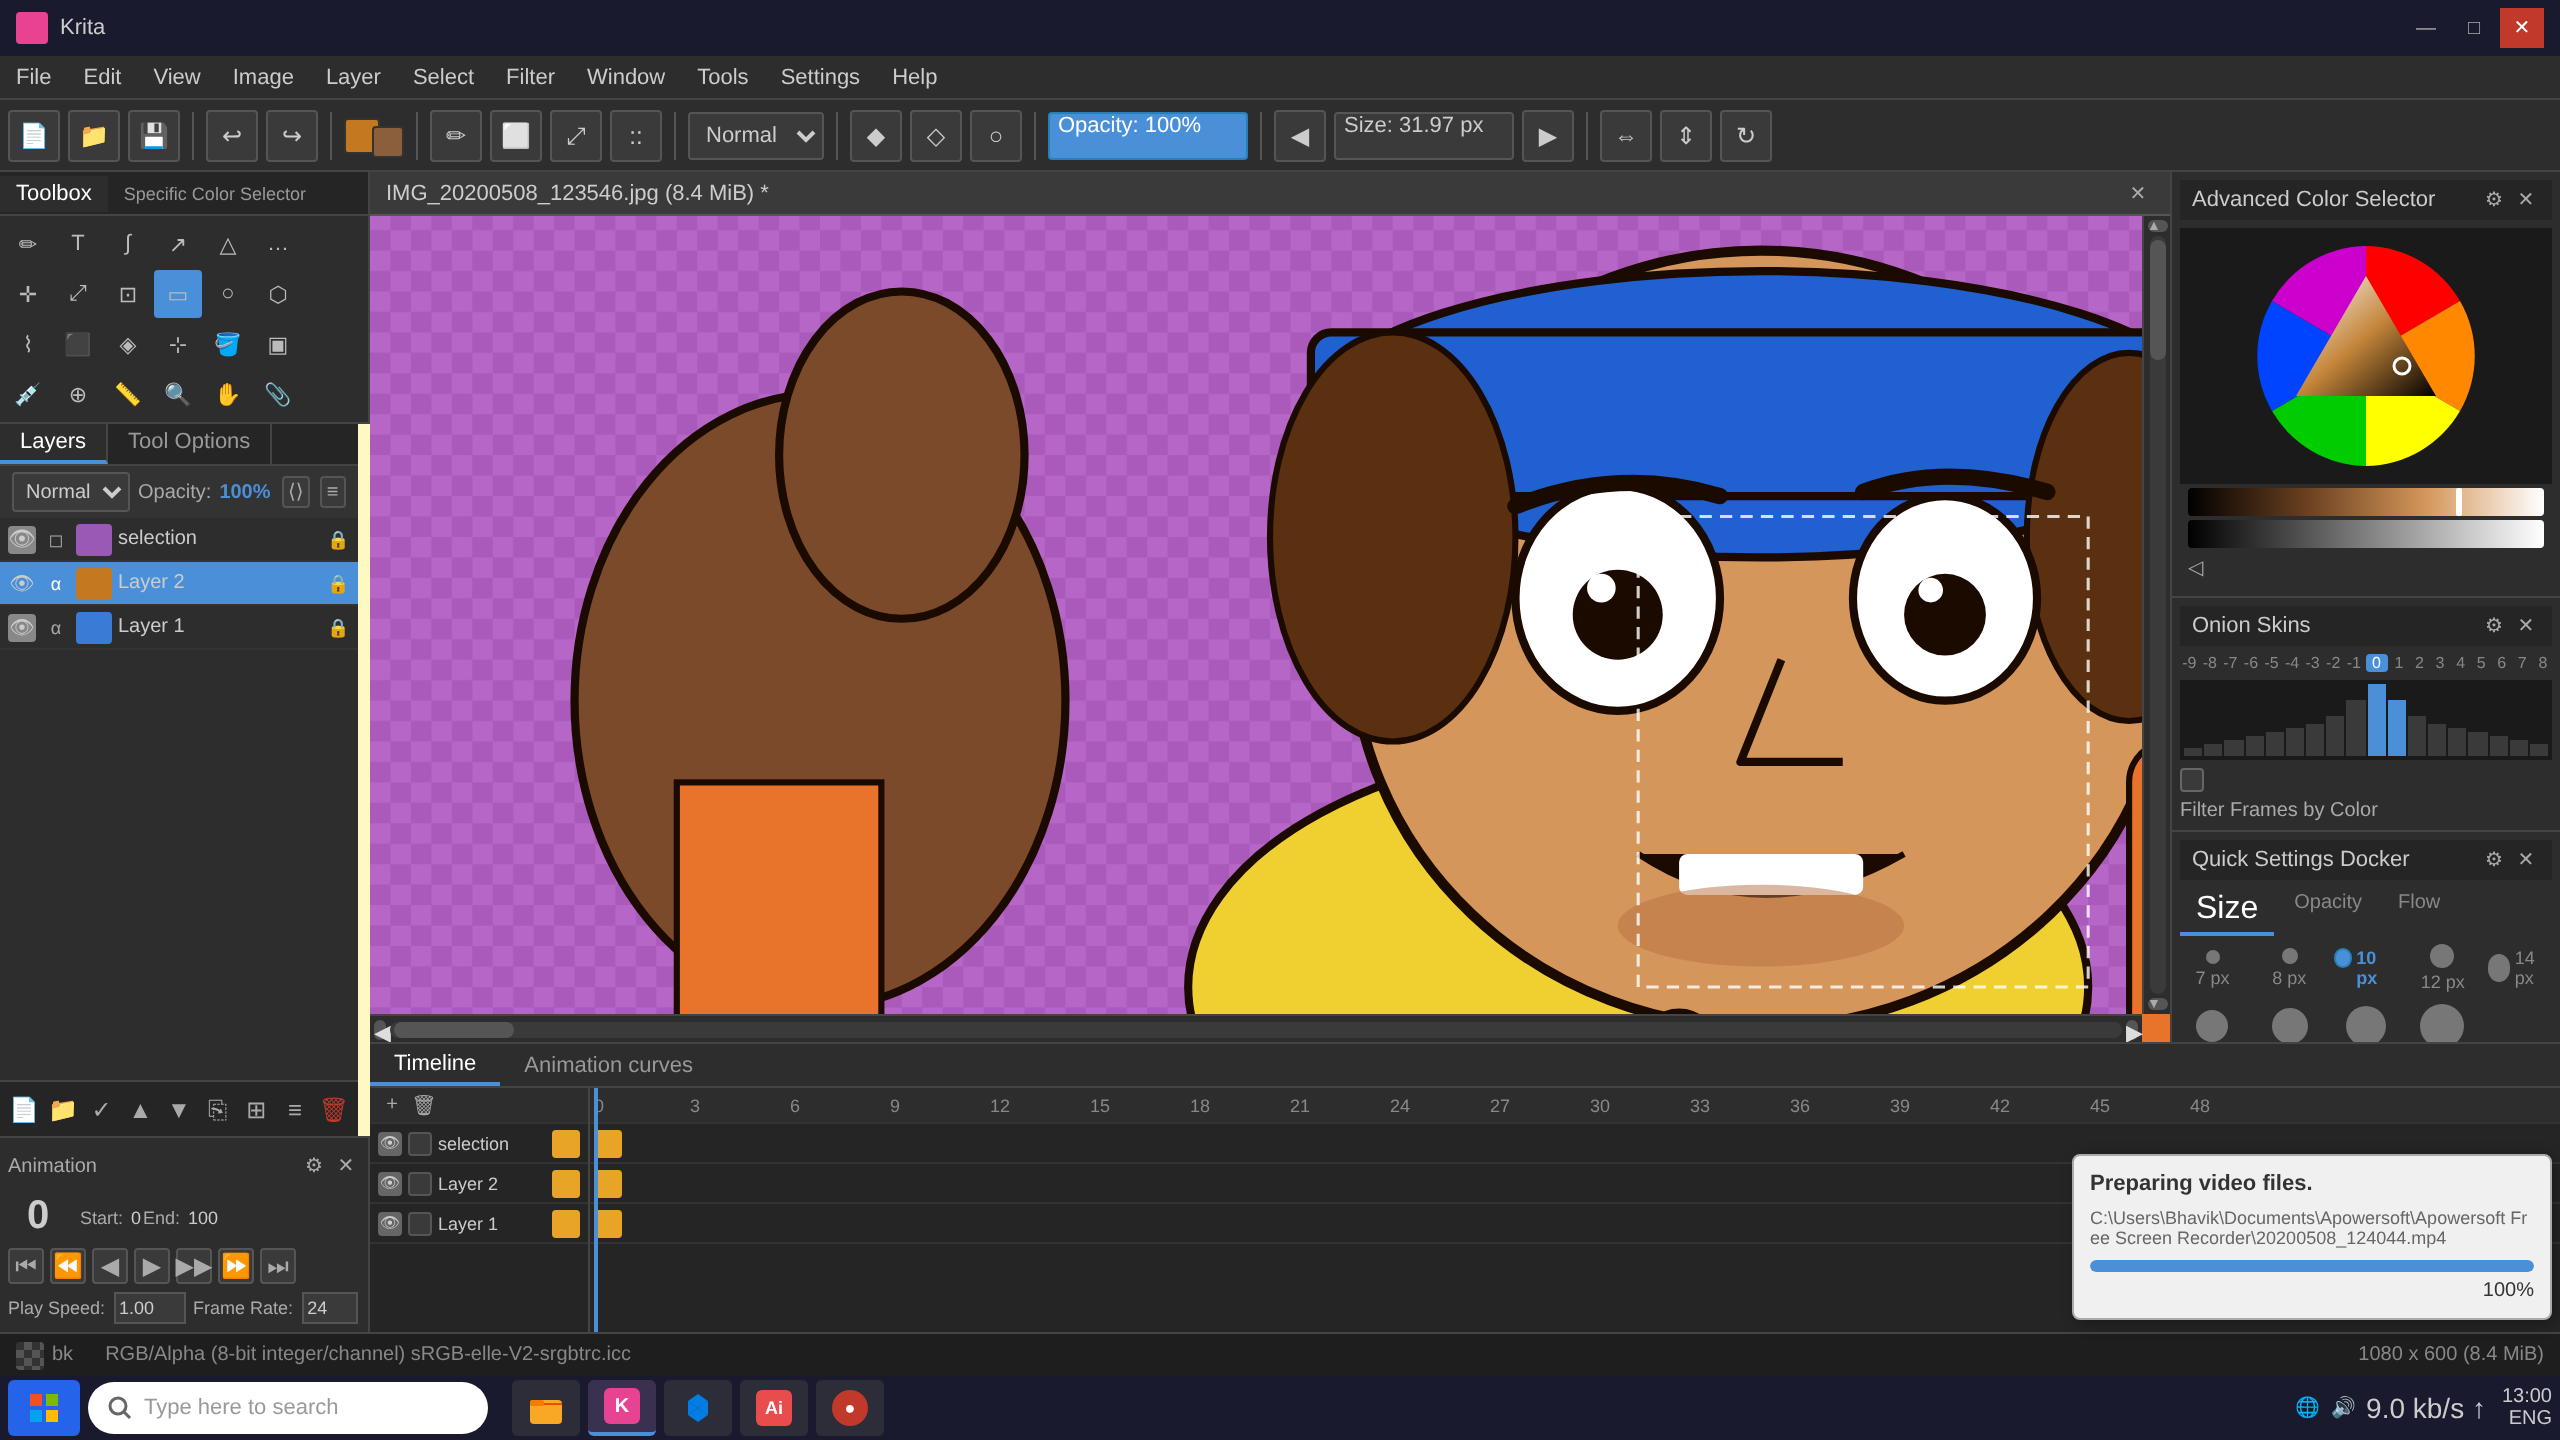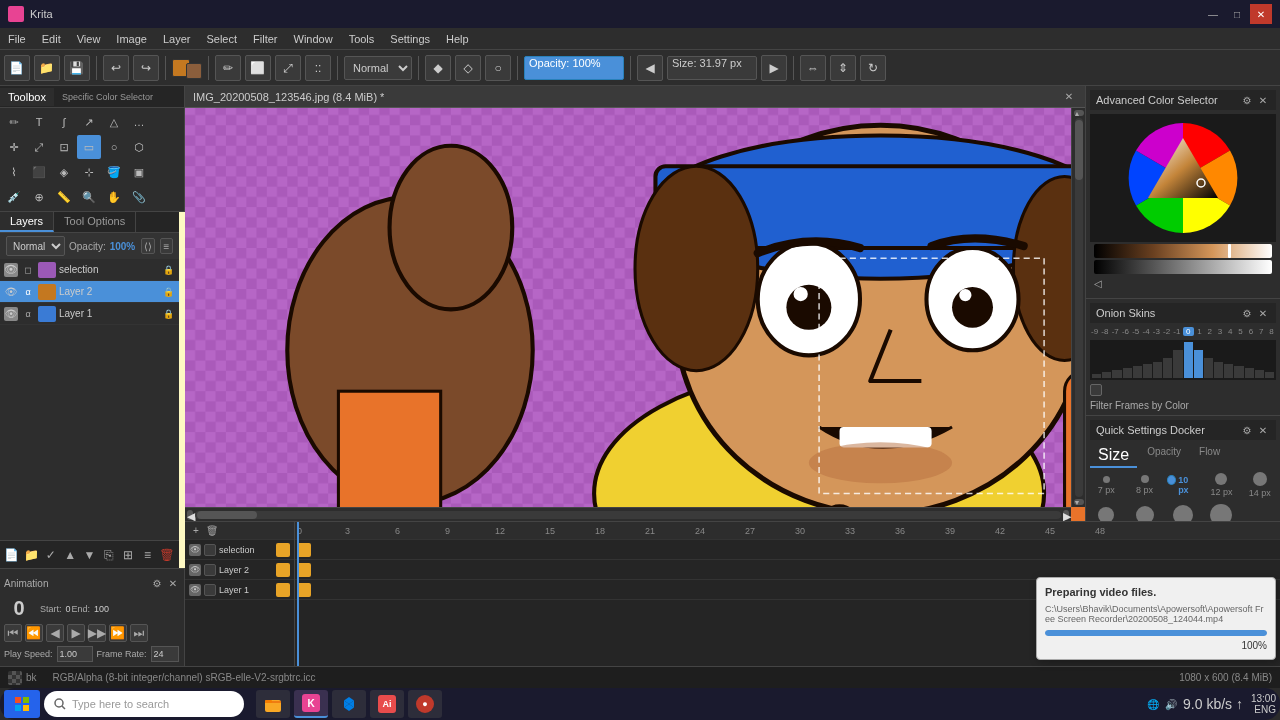--- a/index.html
+++ b/index.html
@@ -537,21 +537,21 @@
                 <span style="font-size:9px; color:#888;">8 px</span>
               </div>
               <div style="display:flex; flex-direction:row; align-items:flex-start; gap:2px;">
                 <div style="width:10px; height:10px; border-radius:50%; background:#4a90d9; cursor:pointer; border:1px solid #2980b9;"></div>
                 <span style="font-size:9px; color:#4a90d9; font-weight:bold;">10 px</span>
               </div>
               <div style="display:flex; flex-direction:column; align-items:center; gap:2px;">
                 <div style="width:12px; height:12px; border-radius:50%; background:#777; cursor:pointer;"></div>
                 <span style="font-size:9px; color:#888;">12 px</span>
               </div>
-              <div style="display:flex; flex-direction:column; align-items:center; gap:2px;">
+              <div style="display:flex; flex-direction:row; align-items:center; gap:2px;">
                 <div style="width:14px; height:14px; border-radius:50%; background:#777; cursor:pointer;"></div>
                 <span style="font-size:9px; color:#888;">14 px</span>
               </div>
               <div style="display:flex; flex-direction:column; align-items:center; gap:2px;">
                 <div style="width:16px; height:16px; border-radius:50%; background:#777; cursor:pointer;"></div>
                 <span style="font-size:9px; color:#888;">16 px</span>
               </div>
               <div style="display:flex; flex-direction:column; align-items:center; gap:2px;">
                 <div style="width:18px; height:18px; border-radius:50%; background:#777; cursor:pointer;"></div>
                 <span style="font-size:9px; color:#888;">20 px</span>
@@ -568,20 +568,24 @@
 
             <div class="tint-bar">
               
             </div>
 
           </div>
         </div>
       </div>
 
       <div id="bottom-panel" style="height:145px; background:#252525; border-top:1px solid #444; display:flex; flex-direction:column;">
+        <div id="timeline-tabs" style="display:flex; background:#2d2d2d; border-bottom:1px solid #444; height:22px; align-items:center;">
+          <span class="timeline-tab active">Timeline</span>
+          <span class="timeline-tab">Animation curves</span>
+        </div>
         <div id="timeline-content" style="flex:1; display:flex; overflow:hidden;">
 
           <div id="timeline-left" style="width:110px; border-right:1px solid #444; display:flex; flex-direction:column;">
 
             <div style="height:18px; background:#2d2d2d; border-bottom:1px solid #333; display:flex; align-items:center; padding:0 4px; gap:2px;">
               <div style="width:14px; height:14px; display:flex; align-items:center; justify-content:center; cursor:pointer; color:#aaa; font-size:10px;">+</div>
               <div style="width:14px; height:14px; display:flex; align-items:center; justify-content:center; cursor:pointer; color:#aaa; font-size:10px;">🗑</div>
             </div>
 
             <div class="tl-row">
@@ -645,21 +649,21 @@
 
   <div id="statusbar" style="height:22px; background:#1e1e1e; border-top:1px solid #444; display:flex; align-items:center; padding:0 8px; gap:16px; font-size:10px; color:#888;">
     <div style="display:flex; align-items:center; gap:4px;">
       <div style="width:14px; height:14px; background: repeating-conic-gradient(#555 0% 25%, #333 0% 50%) 0 0 / 8px 8px; border-radius:2px;"></div>
       <span>bk</span>
     </div>
     <span>RGB/Alpha (8-bit integer/channel) sRGB-elle-V2-srgbtrc.icc</span>
     <span style="margin-left:auto;">1080 x 600 (8.4 MiB)</span>
   </div>
 
-  <div id="taskbar" style="height:32px; background:#1a1a2e; display:flex; align-items:center; padding:0 4px; gap:4px;border-radius:15px;">
+  <div id="taskbar" style="height:32px; background:#1a1a2e; display:flex; align-items:center; padding:0 4px; gap:4px;">
     <div class="taskbar-start">
       <svg width="16" height="16" viewBox="0 0 16 16">
         <rect x="1" y="1" width="6" height="6" fill="#f25022"></rect>
         <rect x="9" y="1" width="6" height="6" fill="#7fba00"></rect>
         <rect x="1" y="9" width="6" height="6" fill="#00a4ef"></rect>
         <rect x="9" y="9" width="6" height="6" fill="#ffb900"></rect>
       </svg>
     </div>
     <div class="taskbar-search">
       <svg width="12" height="12" viewBox="0 0 12 12">

